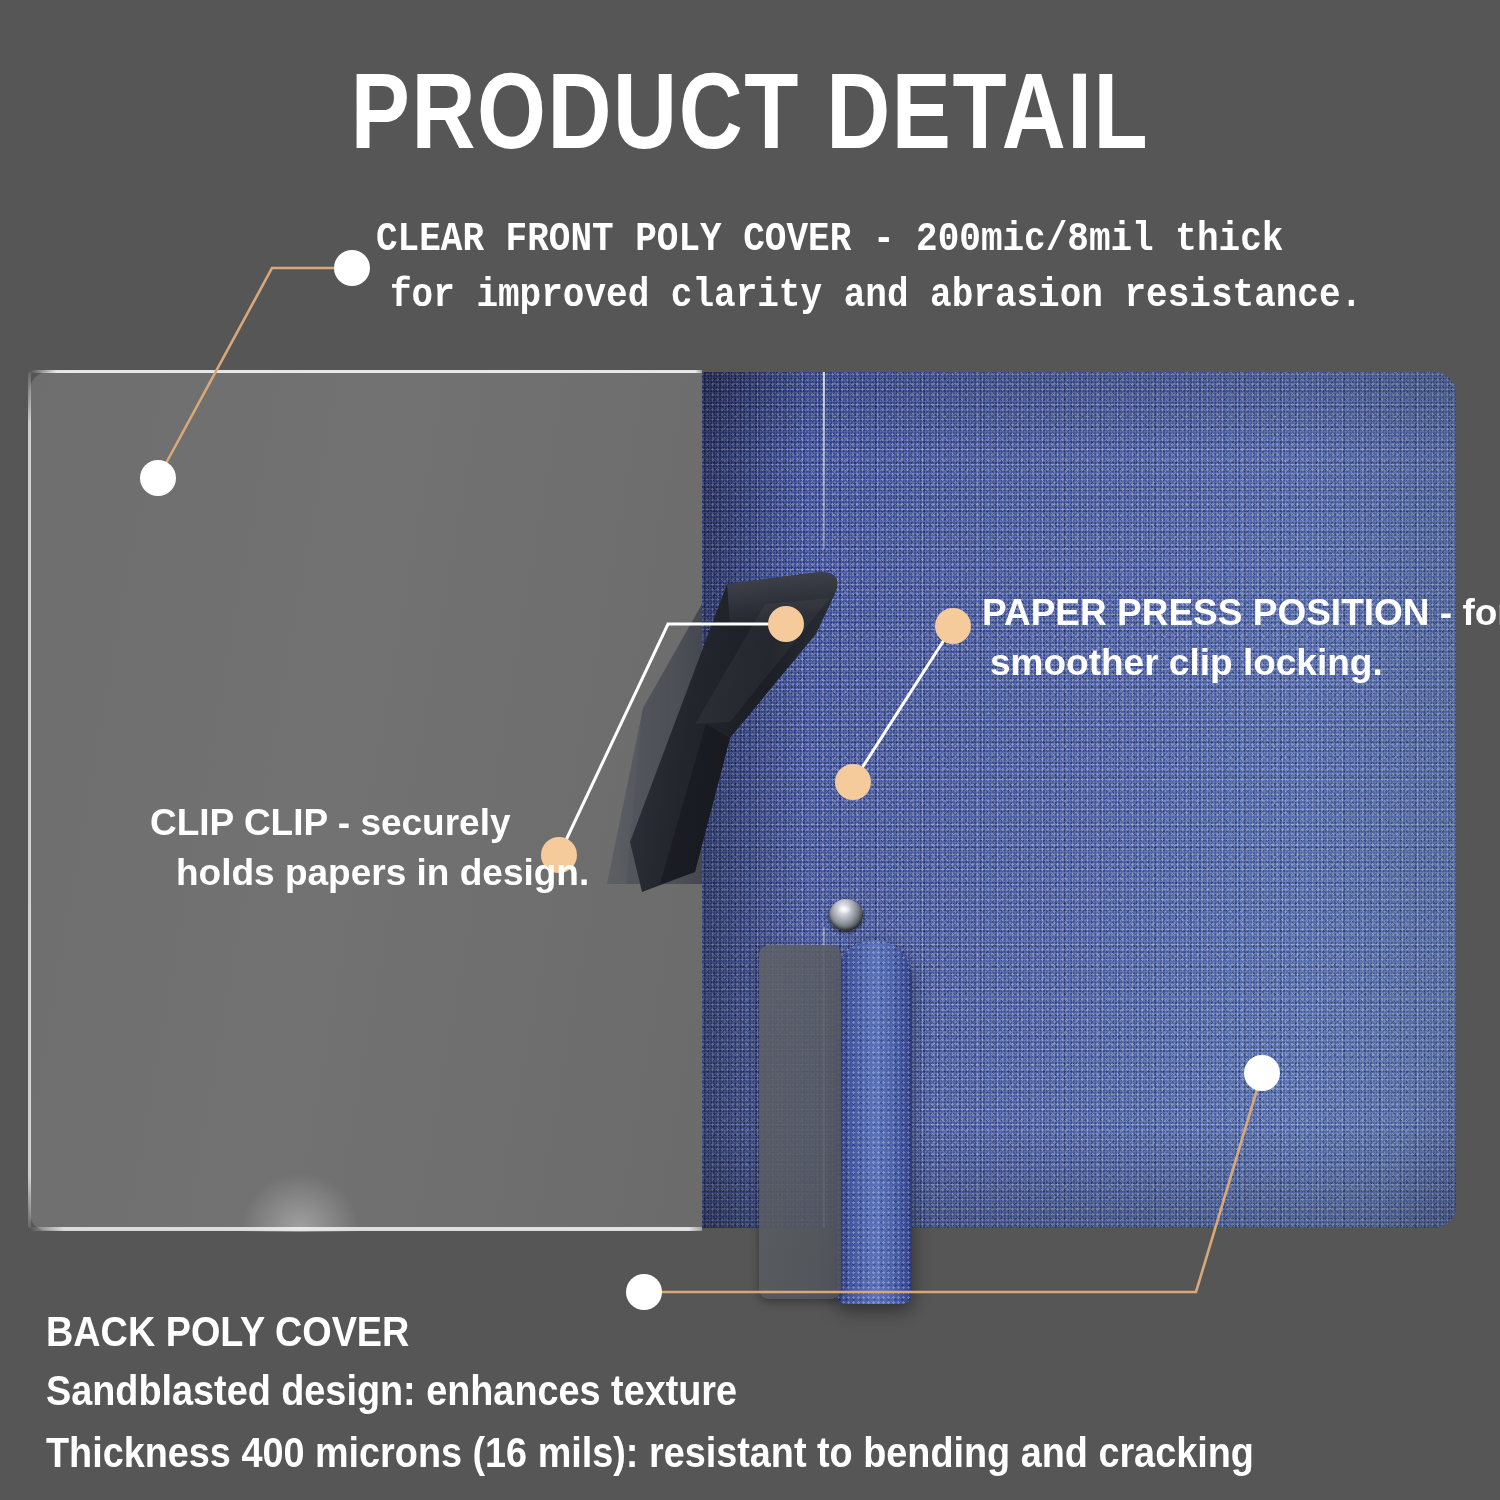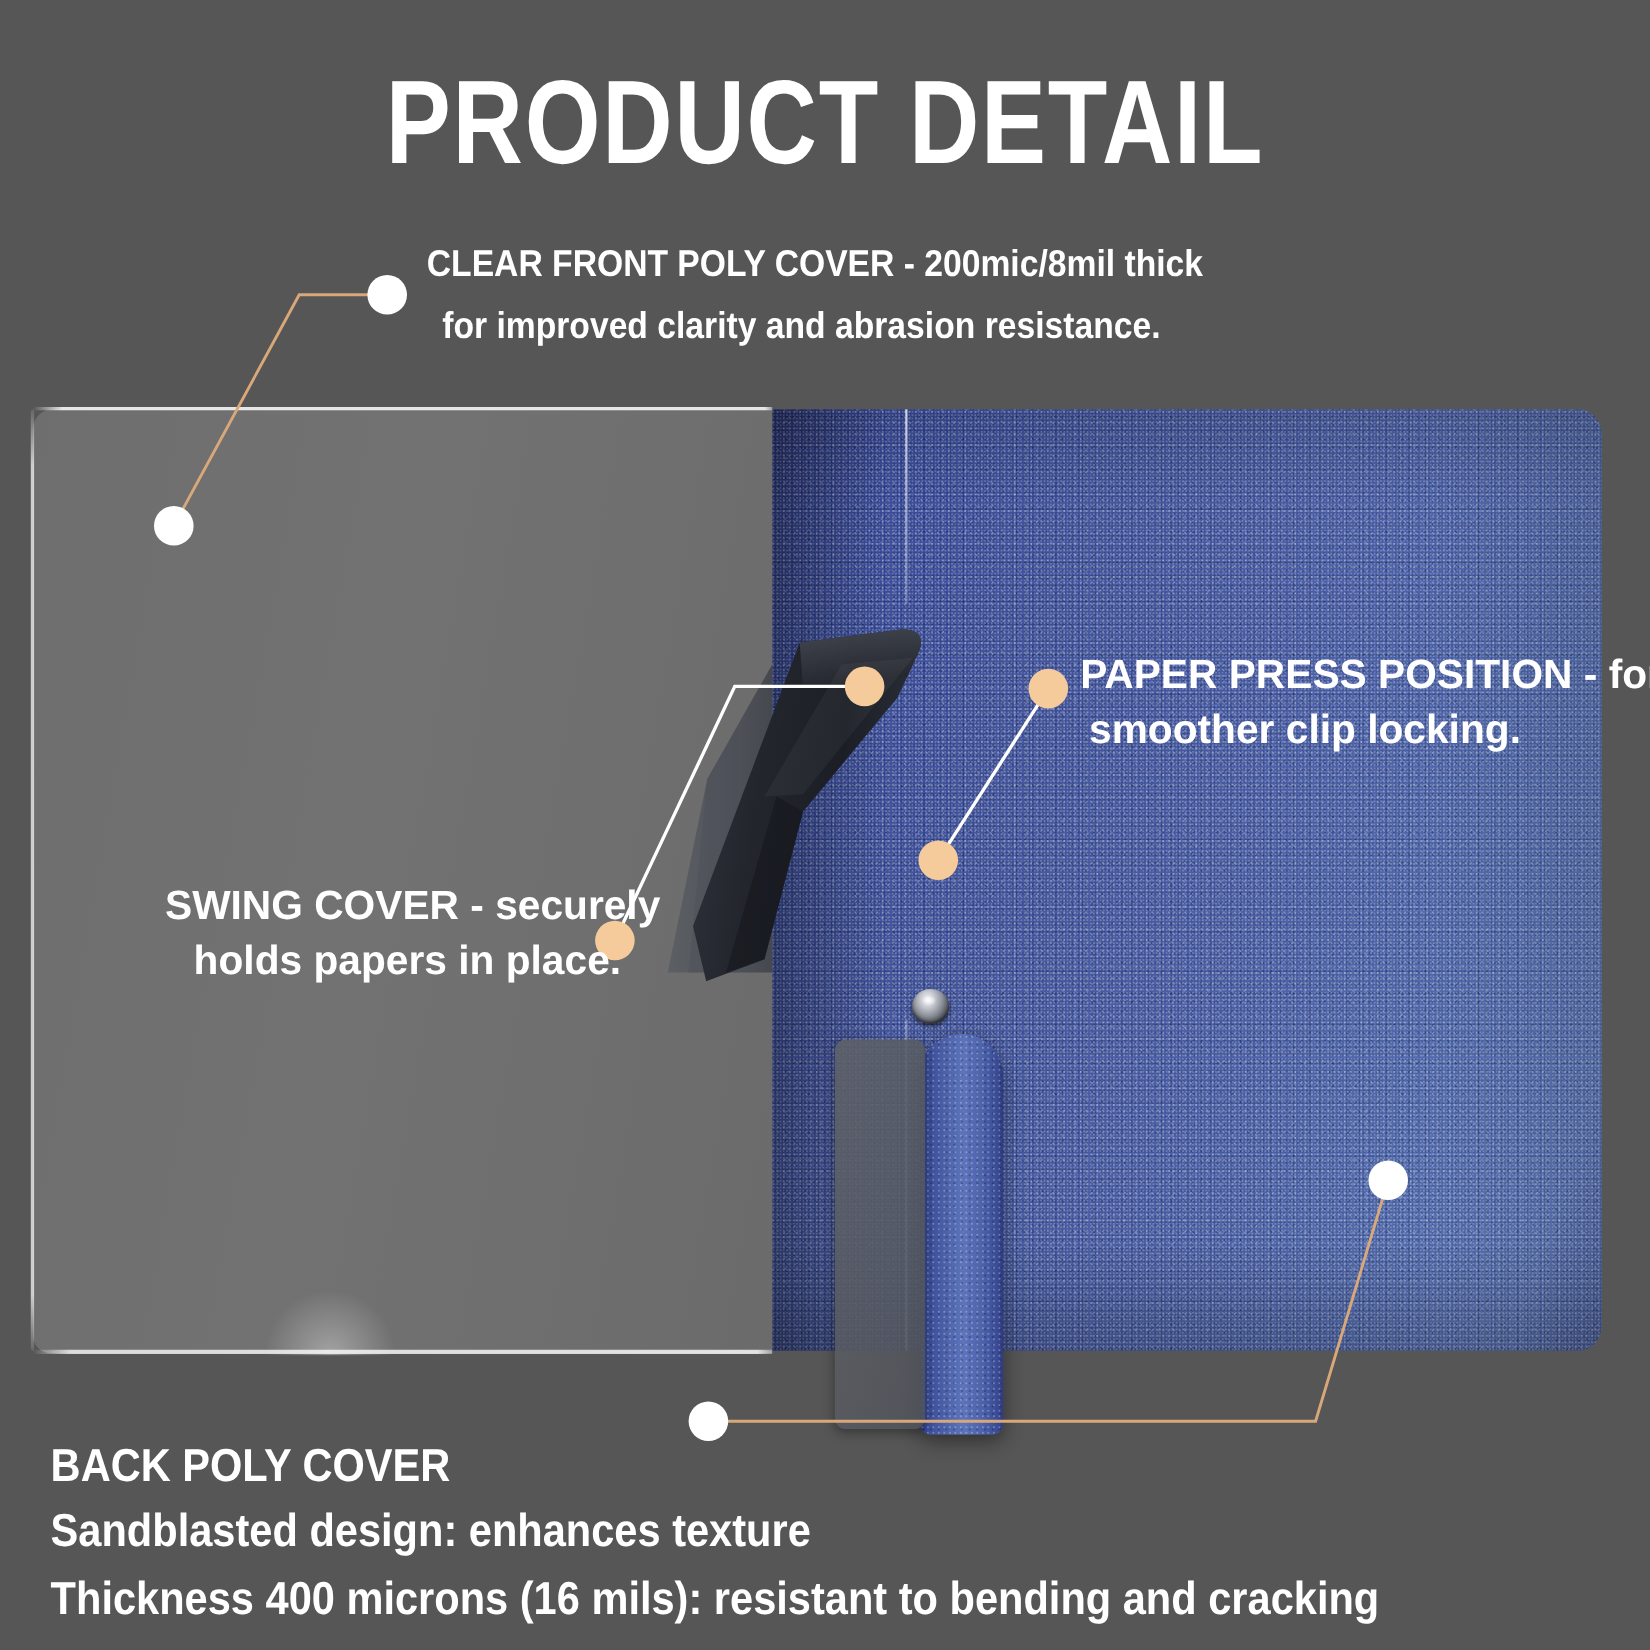--- a/index.html
+++ b/index.html
@@ -27,21 +27,21 @@
   }
 
   
   .callout{position:absolute;color:#ffffff;font-weight:bold;}
   .callout .line{display:block;white-space:nowrap;}
 
   
   .cond{font-family:"Liberation Sans", sans-serif;font-weight:bold;}
   .cond .line{transform:scaleX(0.9);transform-origin:0 50%;}
 
-  #co-front{left:388px;top:212px;font-size:34px;line-height:56px;}
+  #co-front{left:376px;top:212px;font-size:40px;line-height:56px;font-family:Liberation Mono, monospace;}
   #co-front .line.l2{margin-left:14px;}
 
   #co-swing{left:150px;top:798px;font-size:37px;line-height:50px;}
   #co-swing .line{transform:none;}
   #co-swing .line.l2{margin-left:26px;}
 
   #co-press{left:982px;top:588px;font-size:37px;line-height:50px;}
   #co-press .line{transform:none;}
   #co-press .line.l2{margin-left:8px;}
 
@@ -285,22 +285,22 @@
 
   <div class="dot dot-white" style="left:1244px;top:1055px;width:36px;height:36px;"></div>
   <div class="dot dot-white" style="left:626px;top:1274px;width:36px;height:36px;"></div>
 
   <div class="callout cond" id="co-front">
     <span class="line l1">CLEAR FRONT POLY COVER - 200mic/8mil thick</span>
     <span class="line l2">for improved clarity and abrasion resistance.</span>
   </div>
 
   <div class="callout" id="co-swing">
-    <span class="line l1">SWING COVER - securely</span>
-    <span class="line l2">holds papers in place.</span>
+    <span class="line l1">CLIP CLIP - securely</span>
+    <span class="line l2">holds papers in design.</span>
   </div>
 
   <div class="callout" id="co-press">
     <span class="line l1">PAPER PRESS POSITION - for</span>
     <span class="line l2">smoother clip locking.</span>
   </div>
 
   <div class="callout cond" id="co-back">
     <span class="l-head">BACK POLY COVER</span>
     <span class="sp1"></span>

